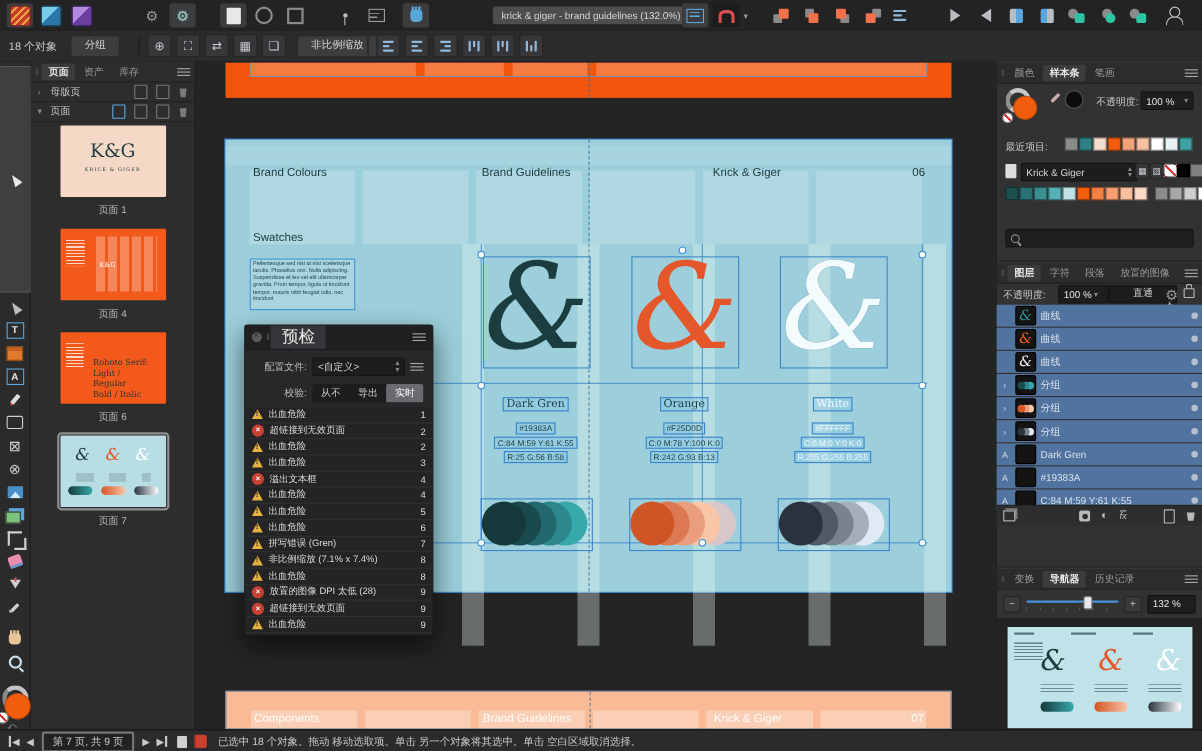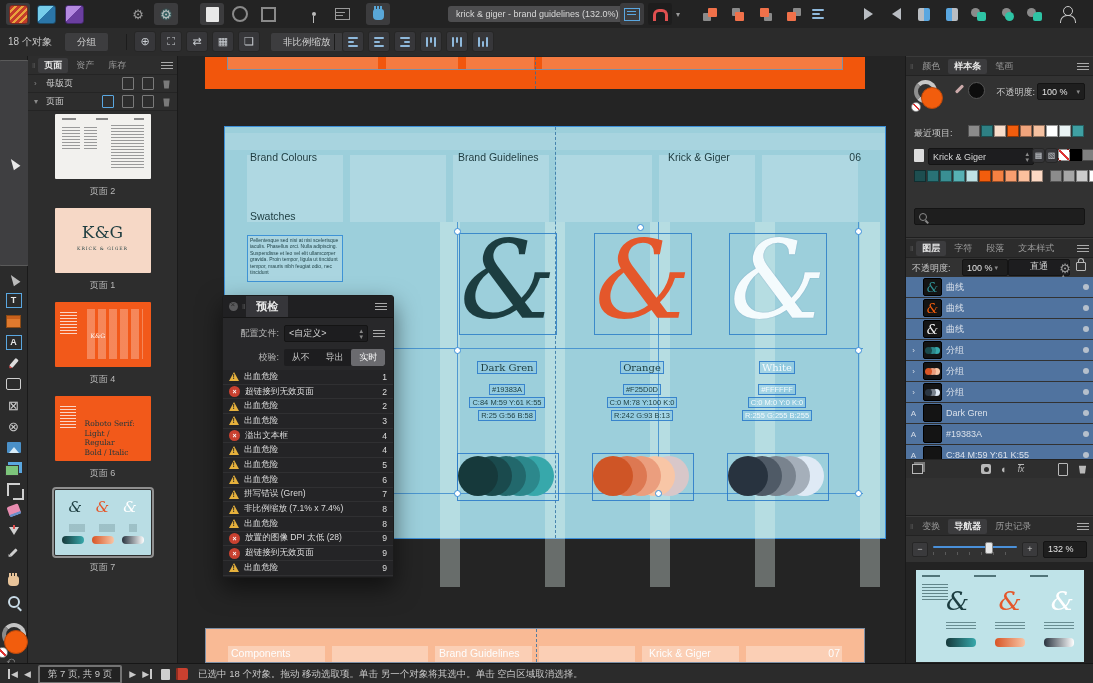--- a/index.html
+++ b/index.html
@@ -129,21 +129,21 @@
   .bb-pills{position:absolute;left:0;right:0;top:46px;display:flex;justify-content:center;gap:8px;}
   .bb-pills span{width:22px;height:8px;border-radius:4px;}
   .pill-t{background:linear-gradient(90deg,#16393b,#37a8ab);}
   .pill-o{background:linear-gradient(90deg,#d85526,#f8c6a6);}
   .pill-g{background:linear-gradient(90deg,#28333f,#ffffff);}
   
   #canvas{position:absolute;left:178px;top:56px;width:727px;height:607px;background:#242424;overflow:hidden;}
   #prevpage{position:absolute;left:27px;top:1px;width:660px;height:32px;background:#f2560c;}
   .op-row{position:absolute;left:22px;top:0;width:616px;height:13px;border:1px solid #7d8fa5;border-top:none;display:flex;gap:8px;box-sizing:border-box;}
   .op-row i{background:rgba(255,255,255,.22);height:100%;}
-  #mainpage{position:absolute;left:27px;top:71px;width:660px;height:411px;background:#9ccfdb;box-shadow:0 0 0 1px #3c8fd9;margin-left:20px;}
+  #mainpage{position:absolute;left:27px;top:71px;width:660px;height:411px;background:#9ccfdb;box-shadow:0 0 0 1px #3c8fd9;}
   .stripe{position:absolute;top:95px;height:365px;width:20px;background:rgba(232,246,240,.35);}
   .colbox{position:absolute;top:28px;height:67px;width:96px;background:rgba(255,255,255,.20);}
   .topband{position:absolute;left:0;right:0;top:6px;height:17px;background:rgba(255,255,255,.12);}
   .bluev{position:absolute;top:95px;height:271px;width:1px;background:rgba(55,135,205,.8);}
   .blueh{position:absolute;left:22px;width:616px;height:1px;background:rgba(55,135,205,.8);}
   .dash{position:absolute;top:0;bottom:0;width:0;border-left:1px dashed rgba(45,110,160,.8);}
   .pghead{position:absolute;top:24px;left:0;right:0;height:14px;color:#1b3a3e;font-size:10.5px;}
   .pghead span{position:absolute;white-space:nowrap;}
   .hd{position:absolute;width:5px;height:5px;background:#fff;border:1px solid #3c8fd9;border-radius:50%;margin:-3px 0 0 -3px;z-index:30;}
   #swatches-title{position:absolute;left:25px;top:83px;color:#1b3a3e;font-size:10.5px;}
@@ -157,21 +157,21 @@
   .cname{top:128px;font-family:"DejaVu Serif",serif;font-size:10px;}
   .cline{font-size:7.5px;}
   .cline.l1{top:151px;}.cline.l2{top:164px;}.cline.l3{top:177px;}
   .ccol.light .cname span,.ccol.light .cline span{color:#f2f9fc;}
   .ctints{position:absolute;left:0;top:220px;width:100px;height:46px;border:1px solid rgba(40,120,200,.85);}
   .tc{position:absolute;top:2px;width:40px;height:40px;border-radius:50%;}
   #preflight{position:absolute;left:44px;top:239px;width:170px;height:281px;background:#28282a;border:1px solid #1b1b1b;box-shadow:0 10px 24px rgba(0,0,0,.55);z-index:40;border-radius:3px 3px 0 0;}
   #pf-title{height:21px;background:#202022;display:flex;align-items:center;border-bottom:1px solid #161616;border-radius:3px 3px 0 0;}
   .pf-close{width:9px;height:9px;border-radius:50%;background:#5a5a5c;margin:0 4px 0 6px;position:relative;}
   .pf-close::after{content:"×";position:absolute;left:1.5px;top:-2.5px;font-size:8px;color:#2a2a2a;}
-  #pf-tab{background:#36363a;color:#e8e8e8;font-size:11px;font-weight:bold;height:100%;display:flex;align-items:center;padding:0 10px;}
+  #pf-tab{background:#36363a;color:#e8e8e8;font-size:15px;font-weight:normal;height:100%;display:flex;align-items:center;padding:0 10px;}
   #pf-body{padding:7px 8px 5px;}
   .pf-cfgrow{display:flex;align-items:center;gap:5px;margin-bottom:7px;}
   .pf-lab{width:48px;text-align:right;color:#b9b9b9;font-size:9px;flex:0 0 auto;}
   .sel{background:#1d1d1f;border:1px solid #141414;border-radius:2px;height:15px;display:flex;align-items:center;padding:0 4px;color:#d6d6d6;font-size:9px;flex:1;}
   .sel .ud{margin-left:auto;color:#8a8a8a;font-size:7px;line-height:6px;}
   #pf-seg{display:flex;background:#1d1d1f;border-radius:2px;overflow:hidden;flex:1;}
   .seg{flex:1;text-align:center;color:#c9c9c9;font-size:9px;padding:2px 0;}
   .seg.active{background:#6b6b6f;color:#fff;border-radius:2px;}
   #pf-checknow{margin:0 0 4px 52px;width:78px;}
   #pf-list{position:absolute;left:0;right:0;top:74px;bottom:0;background:#242426;overflow:hidden;}
@@ -530,29 +530,20 @@
     <div class="secrow">
       <span class="disc">▾</span>
       <span>页面</span>
       <span class="mi first col"></span>
       <span class="mi"></span>
       <span class="mi"></span>
       <span class="mi trash"></span>
     </div>
     <div id="page-list">
         <div class="page-item">
-          <div class="pthumb doc-white">
-            <div class="dw-h"></div>
-            <div class="tl dw-c1"></div>
-            <div class="tl dw-c2"></div>
-            <div class="tl dw-p"></div>
-          </div>
-          <div class="plabel">页面 2</div>
-        </div>
-        <div class="page-item">
           <div class="pthumb kg-peach">
             <div class="kg-big">K&amp;G</div>
             <div class="kg-sub">KRICK &amp; GIGER</div>
           </div>
           <div class="plabel">页面 1</div>
         </div>
         <div class="page-item">
           <div class="pthumb orange-grid">
             <div class="tlw og-l"></div>
             <div class="og-grid"></div>
@@ -892,21 +883,21 @@
         </span>
     </div>
 
     <div class="panelB">
       <div class="rtabs">
         <span class="grip">‖</span>
         <span style="display:flex;gap:2px;">
             <span class="ptab active">图层</span>
             <span class="ptab">字符</span>
             <span class="ptab">段落</span>
-            <span class="ptab">文本样式</span>
+            <span class="ptab">放置的图像</span>
           </span>
         <span class="hmb">
             <i></i>
             <i></i>
             <i></i>
           </span>
       </div>
       <span class="oplab" style="left:6px;top:24px;">不透明度:</span>
       <span class="valbox" style="left:56px;top:21px;width:36px;">
           <span>100 %</span>

